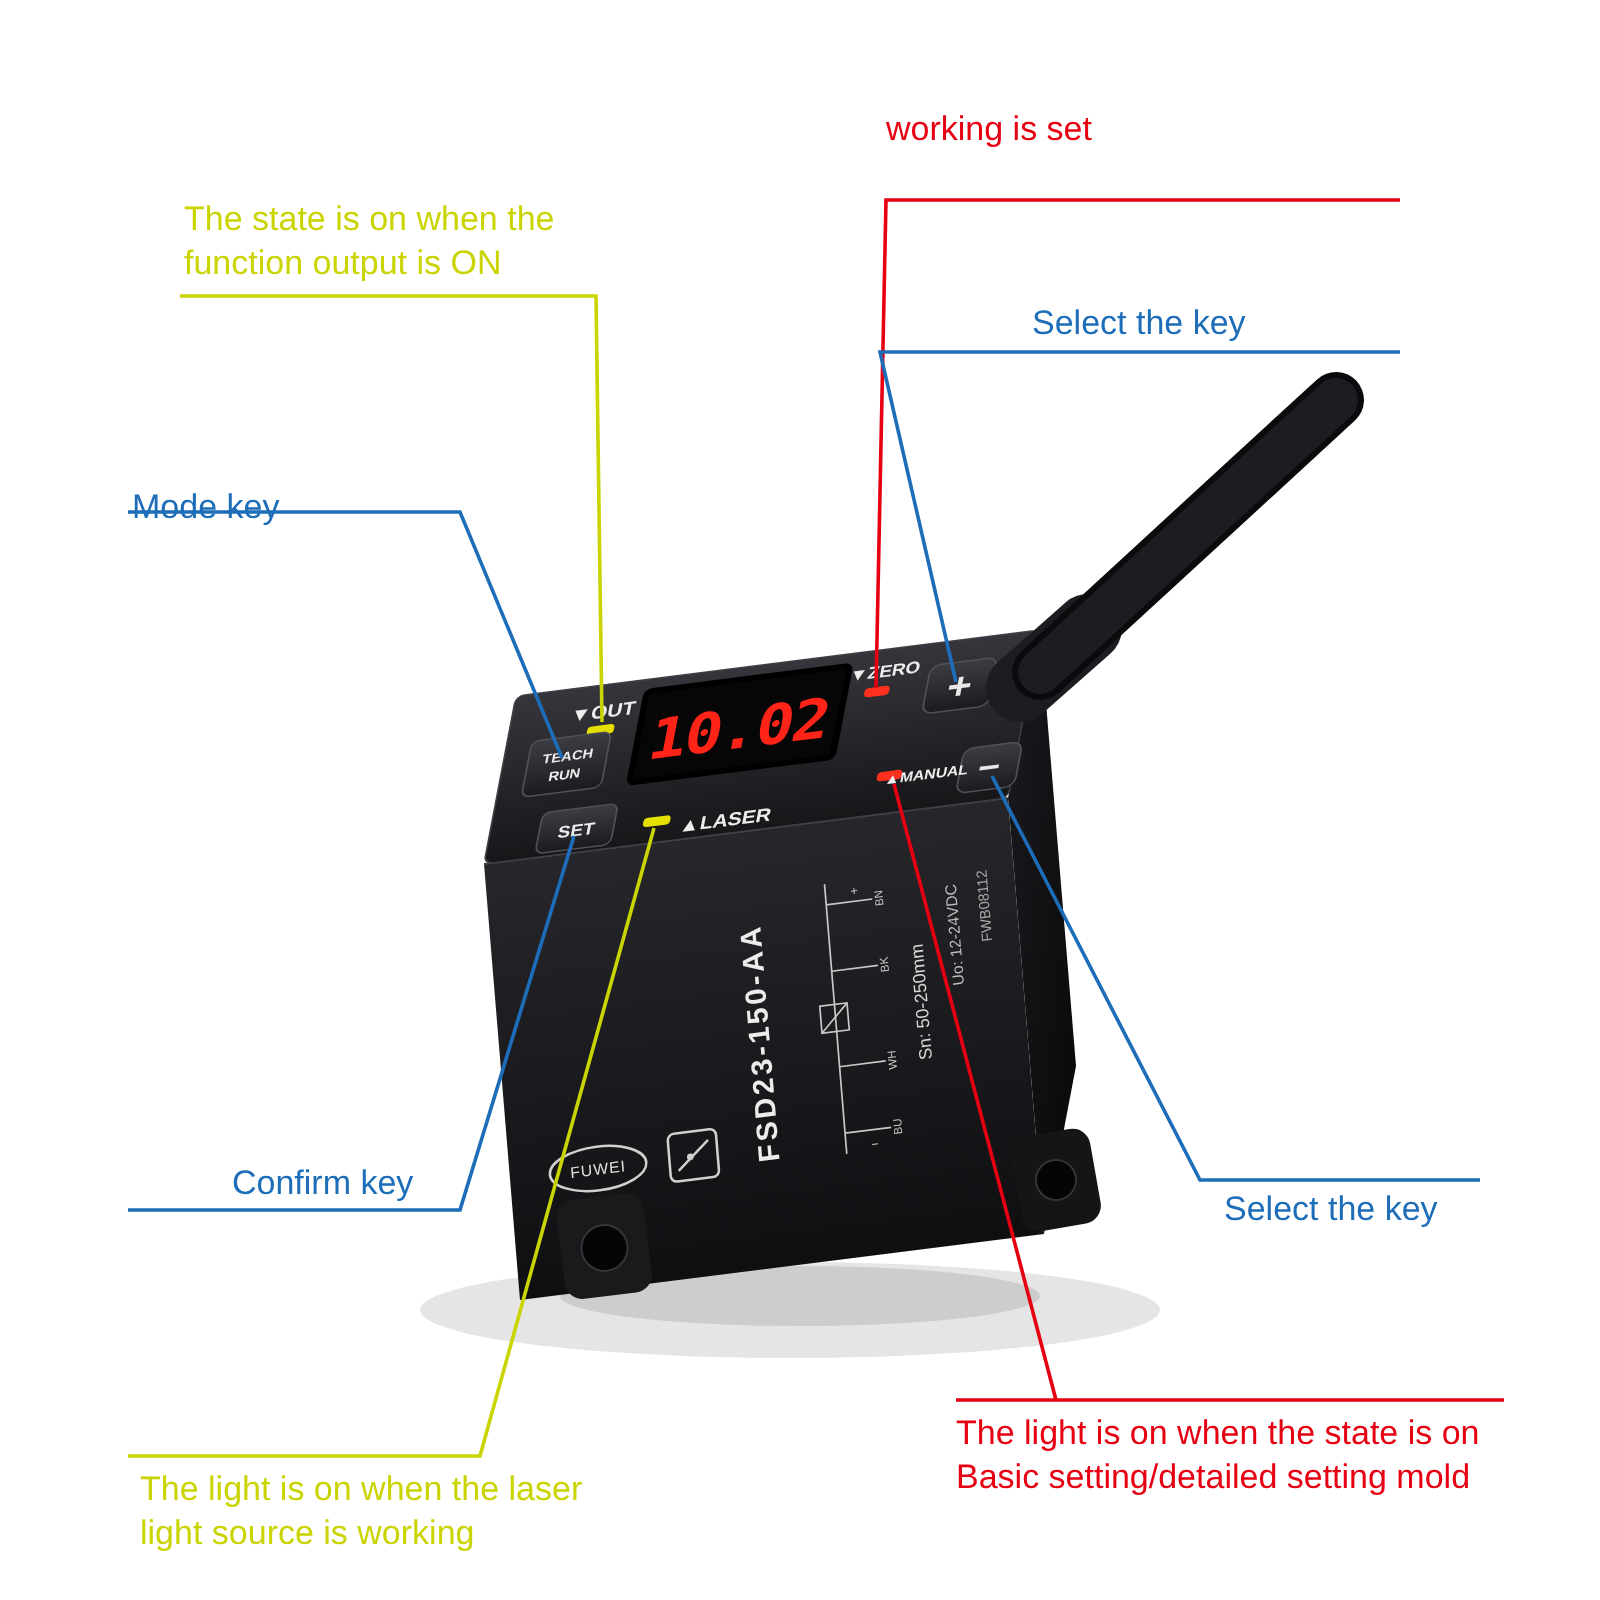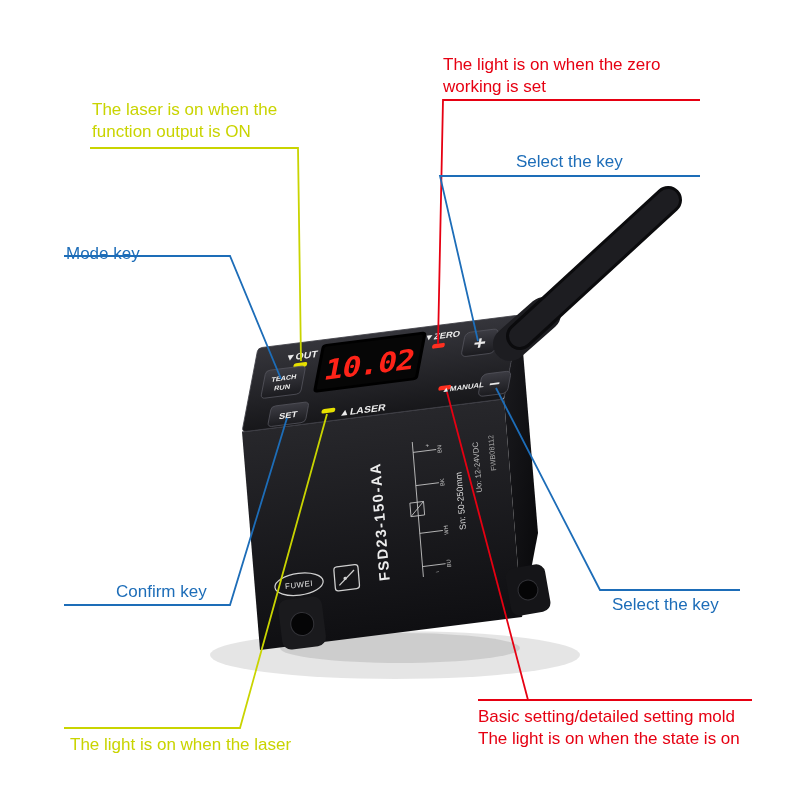--- a/index.html
+++ b/index.html
@@ -153,47 +153,47 @@
     <polyline class="lead blue" points="700,176 440,176 478,341"></polyline>
     <polyline class="lead blue" points="64,256 230,256 281,379"></polyline>
     <polyline class="lead blue" points="64,605 230,605 287,418"></polyline>
     <polyline class="lead yellow" points="64,728 240,728 327,414"></polyline>
     <polyline class="lead blue" points="740,590 600,590 496,388"></polyline>
     <polyline class="lead red" points="752,700 478,700"></polyline>
     <line class="lead red" x1="528" y1="700" x2="447" y2="392"></line>
   </svg>
 
   <div class="note yellow" style="left:92px;top:99px">
-    <div>The laser is on when the</div>
+    <div>The state is on when the</div>
     <div>function output is ON</div>
   </div>
 
   <div class="note red" style="left:443px;top:54px">
-    <div>The light is on when the zero</div>
     <div>working is set</div>
   </div>
 
   <div class="note blue" style="left:516px;top:151px">
     <div>Select the key</div>
   </div>
 
   <div class="note blue" style="left:66px;top:243px">
     <div>Mode key</div>
   </div>
 
   <div class="note blue" style="left:116px;top:581px">
     <div>Confirm key</div>
   </div>
 
   <div class="note yellow" style="left:70px;top:734px">
     <div>The light is on when the laser</div>
+    <div>light source is working</div>
   </div>
 
   <div class="note blue" style="left:612px;top:594px">
     <div>Select the key</div>
   </div>
 
   <div class="note red" style="left:478px;top:706px">
+    <div>The light is on when the state is on</div>
     <div>Basic setting/detailed setting mold</div>
-    <div>The light is on when the state is on</div>
   </div>
 
 </div>
 
 </body></html>

